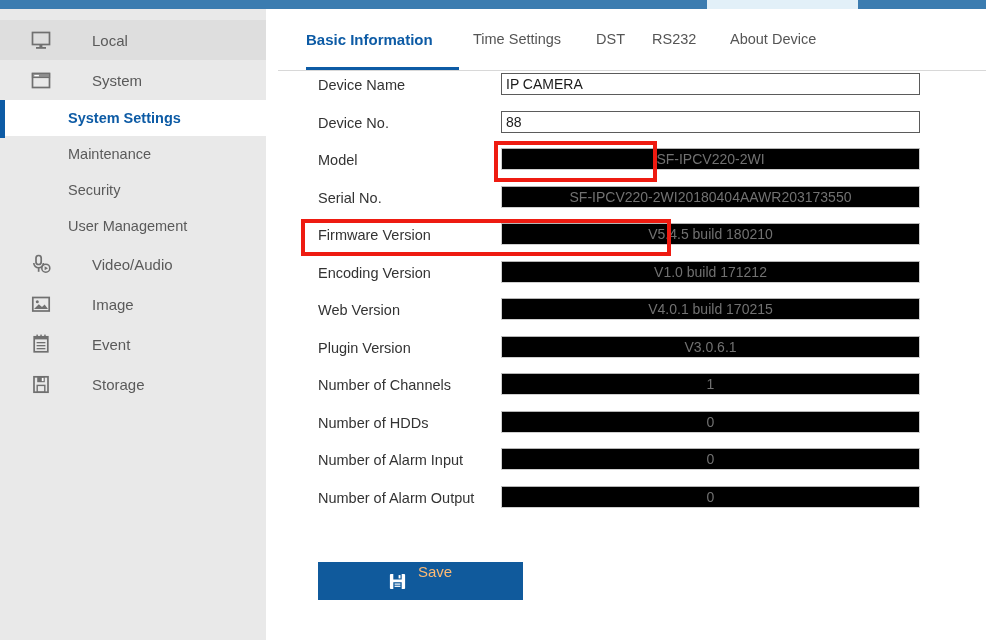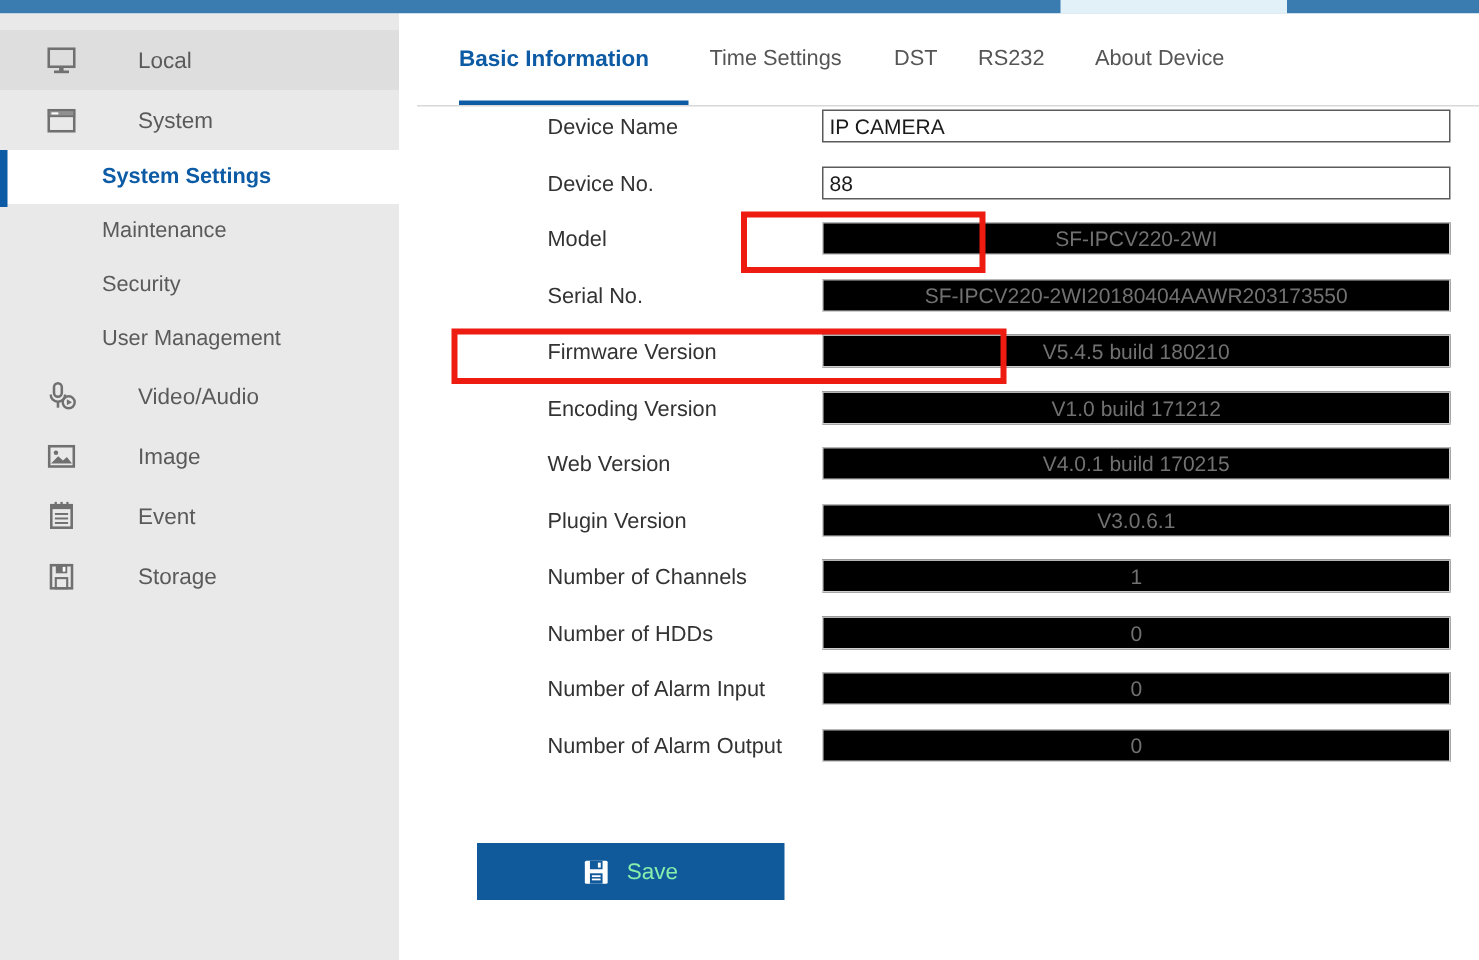--- a/index.html
+++ b/index.html
@@ -123,21 +123,20 @@
     width: 153px;
     height: 3px;
     background: #0d5ba5;
   }
 
   
   #form { position: absolute; top: 62px; left: 0; width: 720px; }
   .form-row {
     position: relative;
     height: 37.5px;
-    margin-left: 47px;
   }
   .form-label {
     position: absolute;
     left: 52px;
     top: 6px;
     font-size: 14.5px;
     color: #333333;
     white-space: nowrap;
   }
   .form-input {
@@ -187,25 +186,24 @@
 
   
   #save-button {
     position: absolute;
     left: 52px;
     top: 553px;
     width: 205px;
     height: 38px;
     background: #105a9c;
     border: none;
-    color: #86efac;
+    color: #fdba74;
     font-family: "Liberation Sans", sans-serif;
     font-size: 15px;
     display: flex;
-    align-items: center;
     justify-content: center;
     cursor: pointer;
   }
   #save-button .save-icon {
     margin-right: 12px;
     display: flex;
     align-items: center;
   }
 </style>
 </head>

